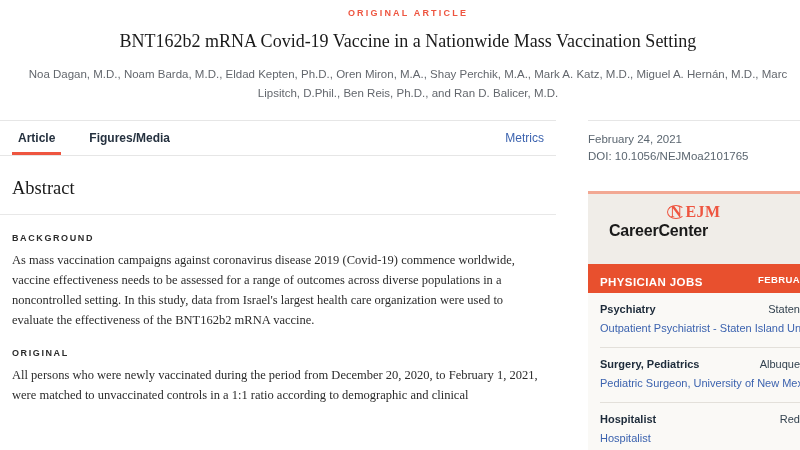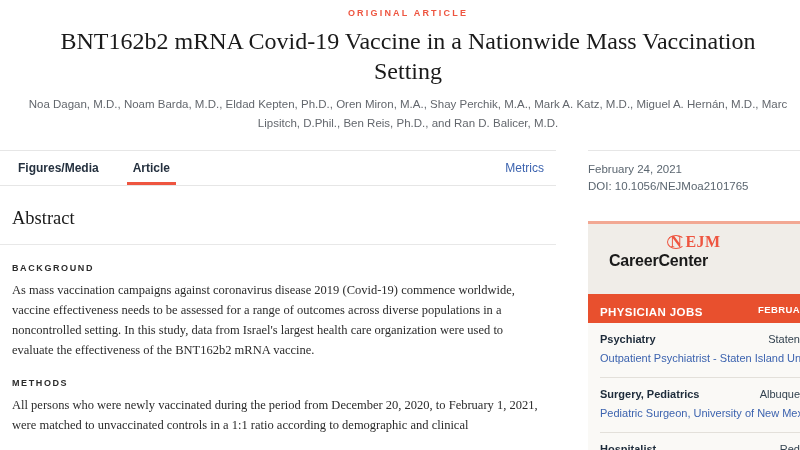--- a/index.html
+++ b/index.html
@@ -9,21 +9,21 @@
     font-family:"Liberation Sans", sans-serif; color:#2b2b2b;
   }
   
   .header { text-align:center; padding-top:8px;padding-left:16px; }
   .eyebrow {
     font-size:9px; font-weight:bold; letter-spacing:2.2px;
     color:var(--accent,#ee5540);
   }
   .title {
     font-family:"Liberation Serif", serif; font-weight:500;
-    font-size:24px; line-height:30px; color:#1a1a1a;
+    font-size:18px; line-height:30px; color:#1a1a1a;
     max-width:742px; margin:8px auto 0;
   }
   .authors {
     font-size:11.5px; line-height:19px; color:#63676d;
     max-width:766px; margin:9px auto 0;
   }
   
   .content { display:flex; margin-top:17px; align-items:flex-start; }
   .col-left  { width:556px; }
   .col-right { width:212px; margin-left:32px; }
@@ -109,33 +109,33 @@
 <div class="header">
   <div class="eyebrow">ORIGINAL ARTICLE</div>
   <h1 class="title">BNT162b2 mRNA Covid-19 Vaccine in a Nationwide Mass Vaccination Setting</h1>
   <div class="authors">Noa Dagan, M.D., Noam Barda, M.D., Eldad Kepten, Ph.D., Oren Miron, M.A., Shay Perchik, M.A., Mark A. Katz, M.D., Miguel A. Hernán, M.D., Marc Lipsitch, D.Phil., Ben Reis, Ph.D., and Ran D. Balicer, M.D.</div>
 </div>
 
 <div class="content">
 
   <div class="col-left">
     <div class="tabbar">
+      <div class="tab active">Article</div>
       <div class="tab">Figures/Media</div>
-      <div class="tab active">Article</div>
       <div class="tab tab-metrics">Metrics</div>
     </div>
 
 
     <h2 class="abstract-h">Abstract</h2>
     <hr class="rule">
 
     <div class="sec-label">BACKGROUND</div>
     <p class="para">As mass vaccination campaigns against coronavirus disease 2019 (Covid-19) commence worldwide, vaccine effectiveness needs to be assessed for a range of outcomes across diverse populations in a noncontrolled setting. In this study, data from Israel's largest health care organization were used to evaluate the effectiveness of the BNT162b2 mRNA vaccine.</p>
 
-    <div class="sec-label">METHODS</div>
+    <div class="sec-label">ORIGINAL</div>
     <p class="para">All persons who were newly vaccinated during the period from December 20, 2020, to February 1, 2021, were matched to unvaccinated controls in a 1:1 ratio according to demographic and clinical</p>
   </div>
 
   <div class="col-right">
     <div class="meta">
       <div>February 24, 2021</div>
       <div>DOI: 10.1056/NEJMoa2101765</div>
     </div>
 
     <div class="career">

